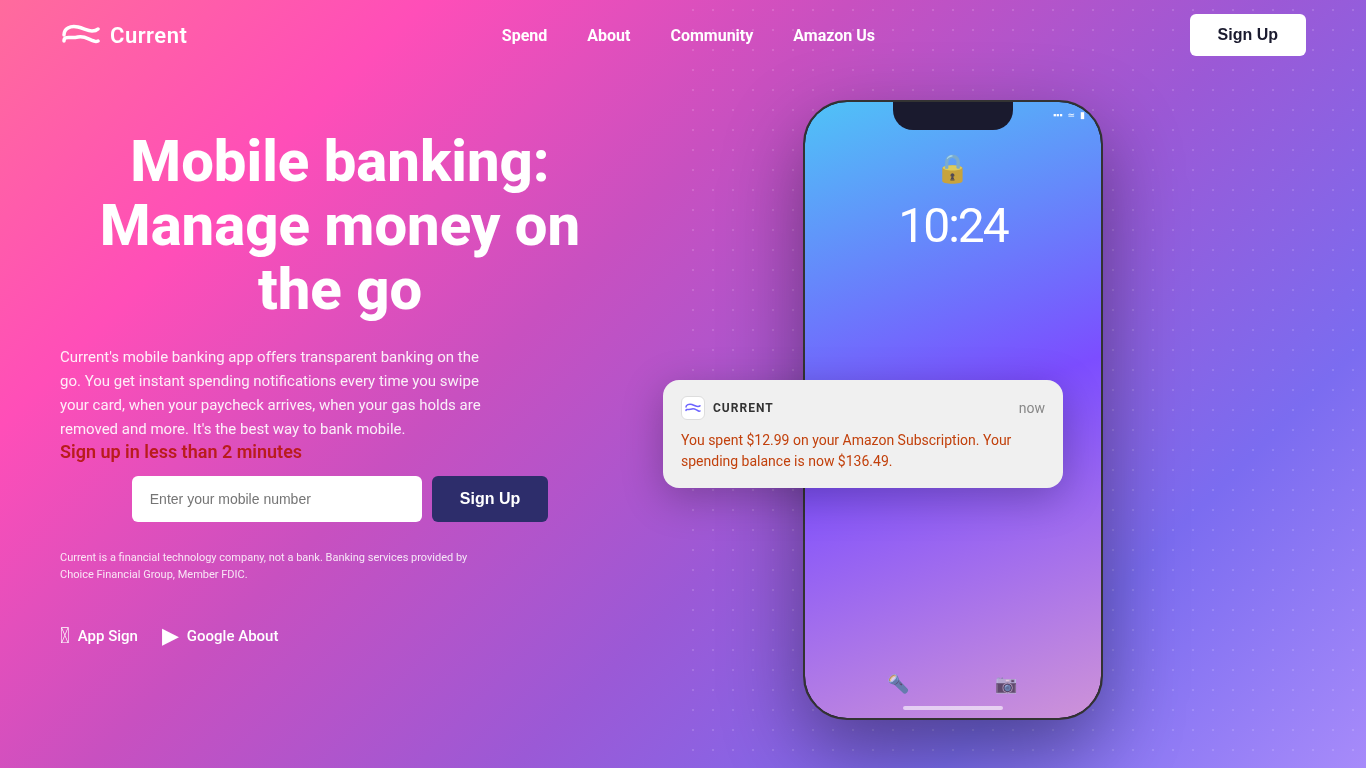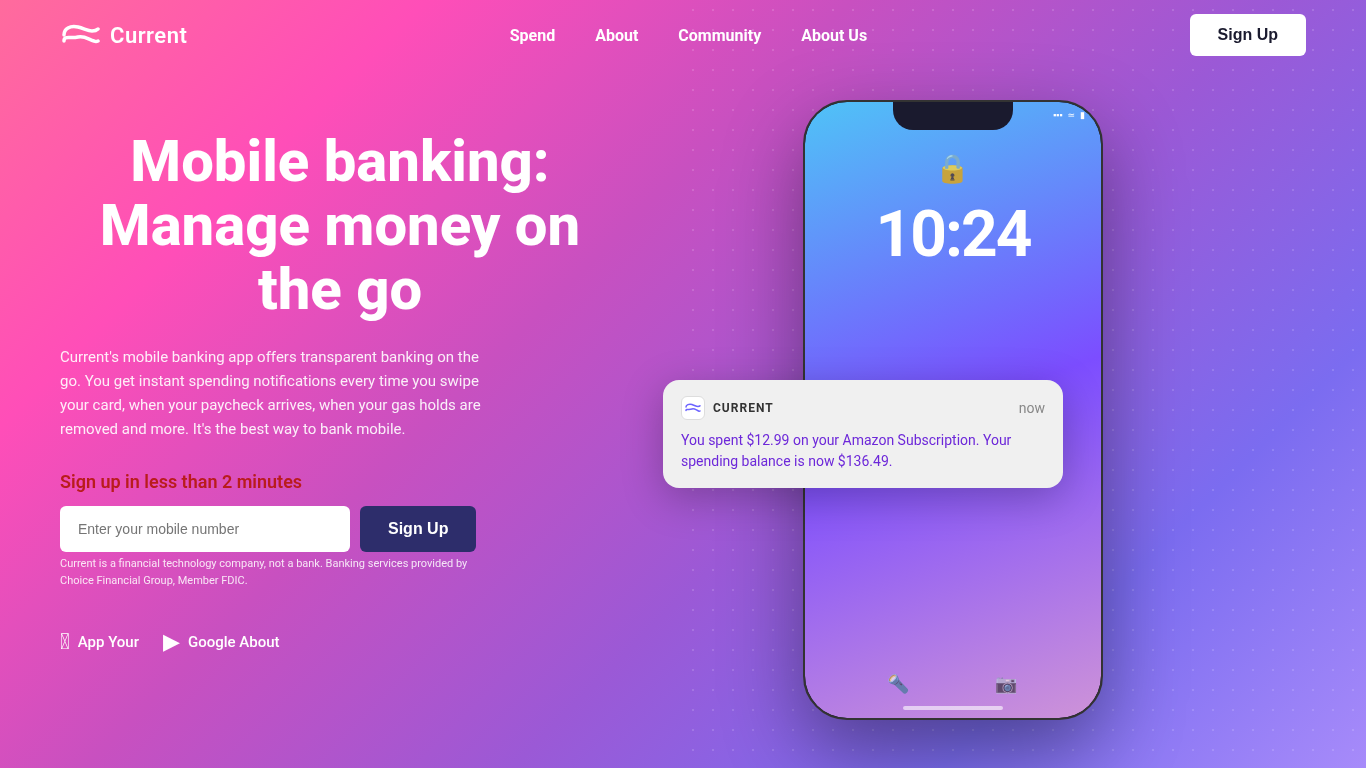--- a/index.html
+++ b/index.html
@@ -103,34 +103,34 @@
       line-height: 1.1;
       margin-bottom: 24px;
       text-align: center;
     }
 
     .hero-description {
       color: rgba(255,255,255,0.9);
       font-size: 15px;
       line-height: 1.6;
       max-width: 430px;
-      margin-bottom: 30px;
     }
 
     .signup-prompt {
       color: #b91c1c;
       font-size: 18px;
       font-weight: 600;
       margin-bottom: 14px;
     }
 
     .signup-form {
       display: flex;
       gap: 10px;
-      margin-bottom: 4px;
+      margin-bottom: 28px;
+      justify-content: center;
     }
 
     .phone-input {
       flex: 1;
       max-width: 290px;
       padding: 14px 18px;
       border-radius: 6px;
       border: none;
       font-size: 14px;
       color: #666;
@@ -255,22 +255,22 @@
     }
 
     .lock-icon {
       font-size: 28px;
       color: rgba(255,255,255,0.8);
       margin-bottom: 12px;
     }
 
     .lock-time {
       color: white;
-      font-size: 64px;
-      font-weight: 700;
+      font-size: 48px;
+      font-weight: 400;
       letter-spacing: -2px;
     }
 
     
     .home-bar {
       position: absolute;
       bottom: 8px;
       left: 50%;
       transform: translateX(-50%);
       width: 100px;
@@ -340,59 +340,59 @@
       text-transform: uppercase;
     }
 
     .notification-time {
       font-size: 14px;
       color: #888;
     }
 
     .notification-body {
       font-size: 14px;
-      color: #6d28d9;
+      color: #c2410c;
       line-height: 1.5;
     }
   </style>
 </head>
 <body>
 
 <nav>
   <div class="nav-logo">
     <svg class="logo-icon" viewBox="0 0 40 28" fill="none" xmlns="http://www.w3.org/2000/svg">
       <path d="M4 14 C4 8, 10 4, 18 6 C24 7.5, 28 10, 32 10 C36 10, 38 8, 38 8" stroke="white" stroke-width="3.5" stroke-linecap="round" fill="none"></path>
       <path d="M4 20 C4 14, 10 18, 18 16 C24 14.5, 28 18, 34 20 C36 21, 38 20, 38 20" stroke="white" stroke-width="3.5" stroke-linecap="round" fill="none"></path>
     </svg>
     <span class="logo-text">Current</span>
   </div>
   <ul class="nav-links">
     <li><a href="#">Spend</a></li>
     <li><a href="#">About</a></li>
     <li><a href="#">Community</a></li>
-    <li><a href="#">About Us</a></li>
+    <li><a href="#">Amazon Us</a></li>
   </ul>
   <button class="signup-btn">Sign Up</button>
 </nav>
 
 <div class="main-content">
 
   <div class="hero-left">
     <h1 class="hero-title">Mobile banking: Manage money on the go</h1>
     <p class="hero-description">Current's mobile banking app offers transparent banking on the go. You get instant spending notifications every time you swipe your card, when your paycheck arrives, when your gas holds are removed and more. It's the best way to bank mobile.</p>
     <p class="signup-prompt">Sign up in less than 2 minutes</p>
     <div class="signup-form">
       <input class="phone-input" type="tel" placeholder="Enter your mobile number" style="">
       <button class="form-signup-btn">Sign Up</button>
     </div>
     <p class="disclaimer">Current is a financial technology company, not a bank. Banking services provided by Choice Financial Group, Member FDIC.</p>
     <div class="store-buttons">
       <a href="#" class="store-btn">
         <span class="store-icon"></span>
-        <span>App Your</span>
+        <span>App Sign</span>
       </a>
       <a href="#" class="store-btn">
         <span class="store-icon">▶</span>
         <span>Google About</span>
       </a>
     </div>
   </div>
 
   <div class="hero-right">
     <div class="phone-container">

